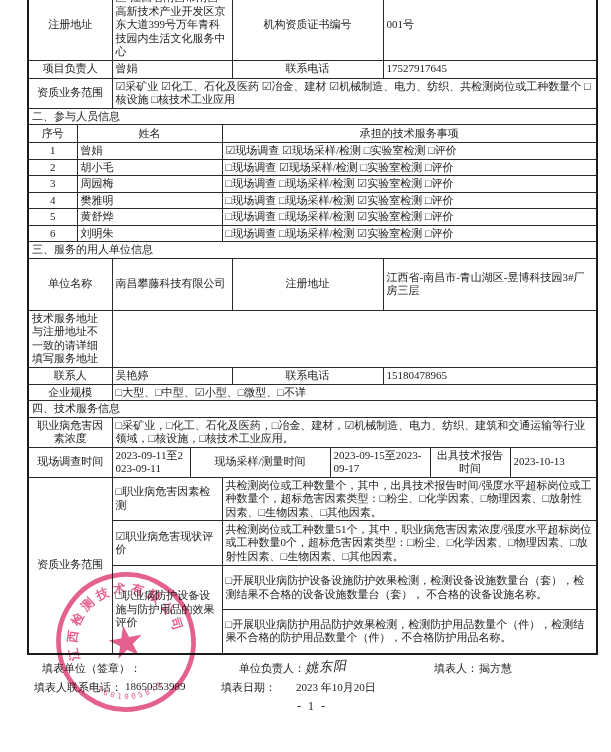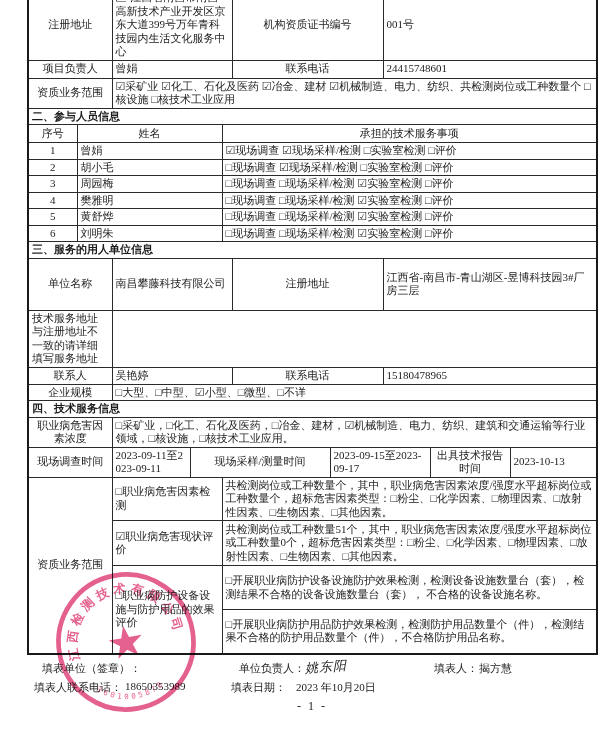--- a/index.html
+++ b/index.html
@@ -15,21 +15,21 @@
     font-size:11px;line-height:13.5px;
     padding:1px 3px;
     vertical-align:middle;
     overflow:hidden;
   }
   td.lab{text-align:center;}
   td.val{text-align:left;word-break:break-all;}
   td.top{vertical-align:top;}
   td.sec{
     font-family:"Liberation Sans","DejaVu Sans",sans-serif;
-    font-weight:bold;font-size:11.5px;text-align:left;padding-left:4px;
+    font-weight:normal;font-size:11.5px;text-align:left;padding-left:4px;
   }
   td.cth{text-align:center;}
   .outer{border:2px solid #1a1a1a;}
   .footer{position:relative;width:570px;height:70px;font-size:11px;}
   .footer span{position:absolute;white-space:nowrap;}
   .hand{
     font-style:italic;font-size:13px;display:inline-block;
     transform:rotate(-4deg);letter-spacing:1px;
   }
   .pagenum{position:absolute;top:44px;left:0;width:570px;text-align:center;font-size:12px;letter-spacing:2px;}
@@ -62,21 +62,21 @@
         <tr style="height:64px">
       <td colspan="2" class="lab top">注册地址</td>
       <td colspan="3" class="val top">区-江西省南昌市南昌高新技术产业开发区京东大道399号万年青科技园内生活文化服务中心</td>
       <td colspan="2" class="lab top">机构资质证书编号</td>
       <td colspan="3" class="val top">001号</td>
     </tr>
     <tr style="height:18px">
       <td colspan="2" class="lab">项目负责人</td>
       <td colspan="3" class="val">曾娟</td>
       <td colspan="2" class="lab">联系电话</td>
-      <td colspan="3" class="val">24415748601</td>
+      <td colspan="3" class="val">17527917645</td>
     </tr>
     <tr style="height:30px">
       <td colspan="2" class="lab">资质业务范围</td>
       <td colspan="8" class="val">☑采矿业  ☑化工、石化及医药  ☑冶金、建材  ☑机械制造、电力、纺织、共检测岗位或工种数量个  □核设施  □核技术工业应用</td>
     </tr>
 
     <tr style="height:16px">
       <td colspan="10" class="sec">二、参与人员信息</td>
     </tr>
     <tr style="height:18px">
@@ -150,21 +150,21 @@
       <td colspan="2" class="lab">现场调查时间</td>
       <td class="val top">2023-09-11至2023-09-11</td>
       <td colspan="3" class="lab">现场采样/测量时间</td>
       <td colspan="2" class="val top">2023-09-15至2023-09-17</td>
       <td class="lab">出具技术报告时间</td>
       <td class="val top">2023-10-13</td>
     </tr>
     <tr style="height:42px">
       <td colspan="2" rowspan="4" class="lab">资质业务范围</td>
       <td colspan="2" class="val top">□职业病危害因素检测</td>
-      <td colspan="6" class="val top">共检测岗位或工种数量个，其中，职业病危害因素浓度/强度水平超标岗位或工种数量个，超标危害因素类型：□粉尘、□化学因素、□物理因素、□放射性因素、□生物因素、□其他因素。</td>
+      <td colspan="6" class="val top">共检测岗位或工种数量个，其中，出具技术报告时间/强度水平超标岗位或工种数量个，超标危害因素类型：□粉尘、□化学因素、□物理因素、□放射性因素、□生物因素、□其他因素。</td>
     </tr>
     <tr style="height:45px">
       <td colspan="2" class="val top">☑职业病危害现状评价</td>
       <td colspan="6" class="val top">共检测岗位或工种数量51个，其中，职业病危害因素浓度/强度水平超标岗位或工种数量0个，超标危害因素类型：□粉尘、□化学因素、□物理因素、□放射性因素、□生物因素、□其他因素。</td>
     </tr>
     <tr style="height:44px">
       <td colspan="2" rowspan="2" class="val">□职业病防护设备设施与防护用品的效果评价</td>
       <td colspan="6" class="val top">□开展职业病防护设备设施防护效果检测，检测设备设施数量台（套），检测结果不合格的设备设施数量台（套）， 不合格的设备设施名称。</td>
     </tr>
     <tr style="height:44px">
@@ -174,21 +174,21 @@
     </table>
 
   <div class="footer">
     <span style="left:15px;top:6px">填表单位（签章）：</span>
     <span style="left:212px;top:6px">单位负责人：</span>
     <span style="left:278px;top:3px" class="hand">姚东阳</span>
     <span style="left:407px;top:6px">填表人：</span>
     <span style="left:452px;top:6px">揭方慧</span>
     <span style="left:7px;top:25px">填表人联系电话：</span>
     <span style="left:98px;top:25px">18650353989</span>
-    <span style="left:204px;top:25px">填表日期：</span>
+    <span style="left:194px;top:25px">填表日期：</span>
     <span style="left:269px;top:25px">2023 年10月20日</span>
     <div class="pagenum">- 1 -</div>
   </div>
 </div>
 
 <div class="stamp">
   <svg width="152" height="152" viewBox="0 0 160 160">
     <g fill="#e0457b" stroke="none">
       <circle cx="80" cy="80" r="71" fill="none" stroke="#e0457b" stroke-width="5"></circle>
       <path id="arcTop" d="M 29.8 93.5 A 52 52 0 1 1 130.2 93.5" fill="none"></path>

